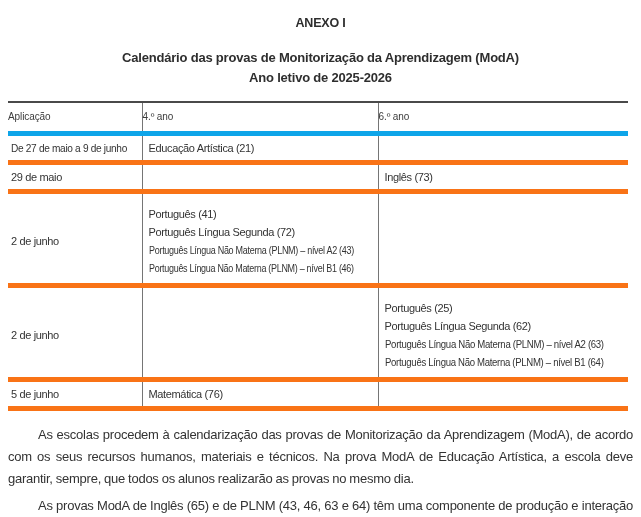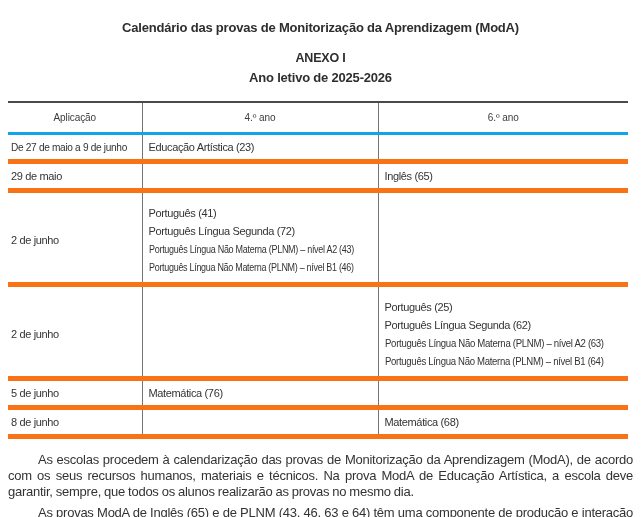--- a/index.html
+++ b/index.html
@@ -29,23 +29,23 @@
     border-bottom: 2px solid #4a4a4a;
   }
   table.calendar col.c1 { width: 134px; }
   table.calendar col.c2 { width: 236px; }
   table.calendar col.c3 { width: 250px; }
 
   table.calendar th {
     font-weight: normal;
     font-size: 10px;
     color: #3c3c3c;
-    text-align: center;
+    text-align: left;
     height: 31px;
-    border-bottom: 3px solid #0ea5e9;
+    border-bottom: 5px solid #0ea5e9;
     letter-spacing: -0.1px;
   }
   table.calendar td {
     vertical-align: middle;
     border-bottom: 5px solid #f97316;
     font-size: 11px;
     color: #333333;
     padding: 3px 4px 3px 3px;
     letter-spacing: -0.35px;
   }
@@ -62,37 +62,37 @@
     display: block;
     white-space: nowrap;
     line-height: 18px;
     transform-origin: 0 50%;
   }
 
   .bodytext {
     margin: 13px 8px 0 8px;
     width: 625px;
     font-size: 13px;
-    line-height: 16px;
+    line-height: 22px;
     text-align: justify;
     text-indent: 30px;
     color: #333333;
     letter-spacing: -0.25px;
     word-spacing: -0.3px;
   }
   .bodytext + .bodytext { margin-top: 5px; }
 </style>
 </head>
 <body>
 
 <div class="doc">
 
+  <div class="heading title">ANEXO I</div>
+
   <div class="heading subtitle">Calendário das provas de Monitorização da Aprendizagem (ModA)</div>
-
-  <div class="heading title">ANEXO I</div>
 
   <div class="heading yearline">Ano letivo de 2025-2026</div>
 
   <table class="calendar">
     <colgroup>
       <col class="c1">
         <col class="c2">
         <col class="c3">
     </colgroup>
     <thead>
@@ -101,31 +101,31 @@
         <th>4.º ano</th>
         <th>6.º ano</th>
       </tr>
     </thead>
     <tbody>
         <tr class="single">
           <td>
             <span class="line" style="transform: scaleX(0.92);">De 27 de maio a 9 de junho</span>
           </td>
           <td>
-            <span class="line">Educação Artística (23)</span>
+            <span class="line">Educação Artística (21)</span>
           </td>
           <td></td>
         </tr>
         <tr class="single">
           <td>
             <span class="line">29 de maio</span>
           </td>
           <td></td>
           <td>
-            <span class="line">Inglês (65)</span>
+            <span class="line">Inglês (73)</span>
           </td>
         </tr>
         <tr class="multi">
           <td>
             <span class="line">2 de junho</span>
           </td>
           <td>
             <span class="line">Português (41)</span>
             <span class="line">Português Língua Segunda (72)</span>
             <span class="line" style="transform: scaleX(0.818);">Português Língua Não Materna (PLNM) – nível A2 (43)</span>
@@ -147,29 +147,20 @@
         </tr>
         <tr class="single">
           <td>
             <span class="line">5 de junho</span>
           </td>
           <td>
             <span class="line">Matemática (76)</span>
           </td>
           <td></td>
         </tr>
-        <tr class="single">
-          <td>
-            <span class="line">8 de junho</span>
-          </td>
-          <td></td>
-          <td>
-            <span class="line">Matemática (68)</span>
-          </td>
-        </tr>
       </tbody>
   </table>
 
   <p class="bodytext">As escolas procedem à calendarização das provas de Monitorização da Aprendizagem (ModA), de acordo com os seus recursos humanos, materiais e técnicos. Na prova ModA de Educação Artística, a escola deve garantir, sempre, que todos os alunos realizarão as provas no mesmo dia.</p>
 
   <p class="bodytext">As provas ModA de Inglês (65) e de PLNM (43, 46, 63 e 64) têm uma componente de produção e interação orais a calendarizar pela escola no período de 29 de maio a 9 de junho, podendo esta componente ser marcada para mais do que um dia.</p>
 
 </div>
 
 </body></html>

